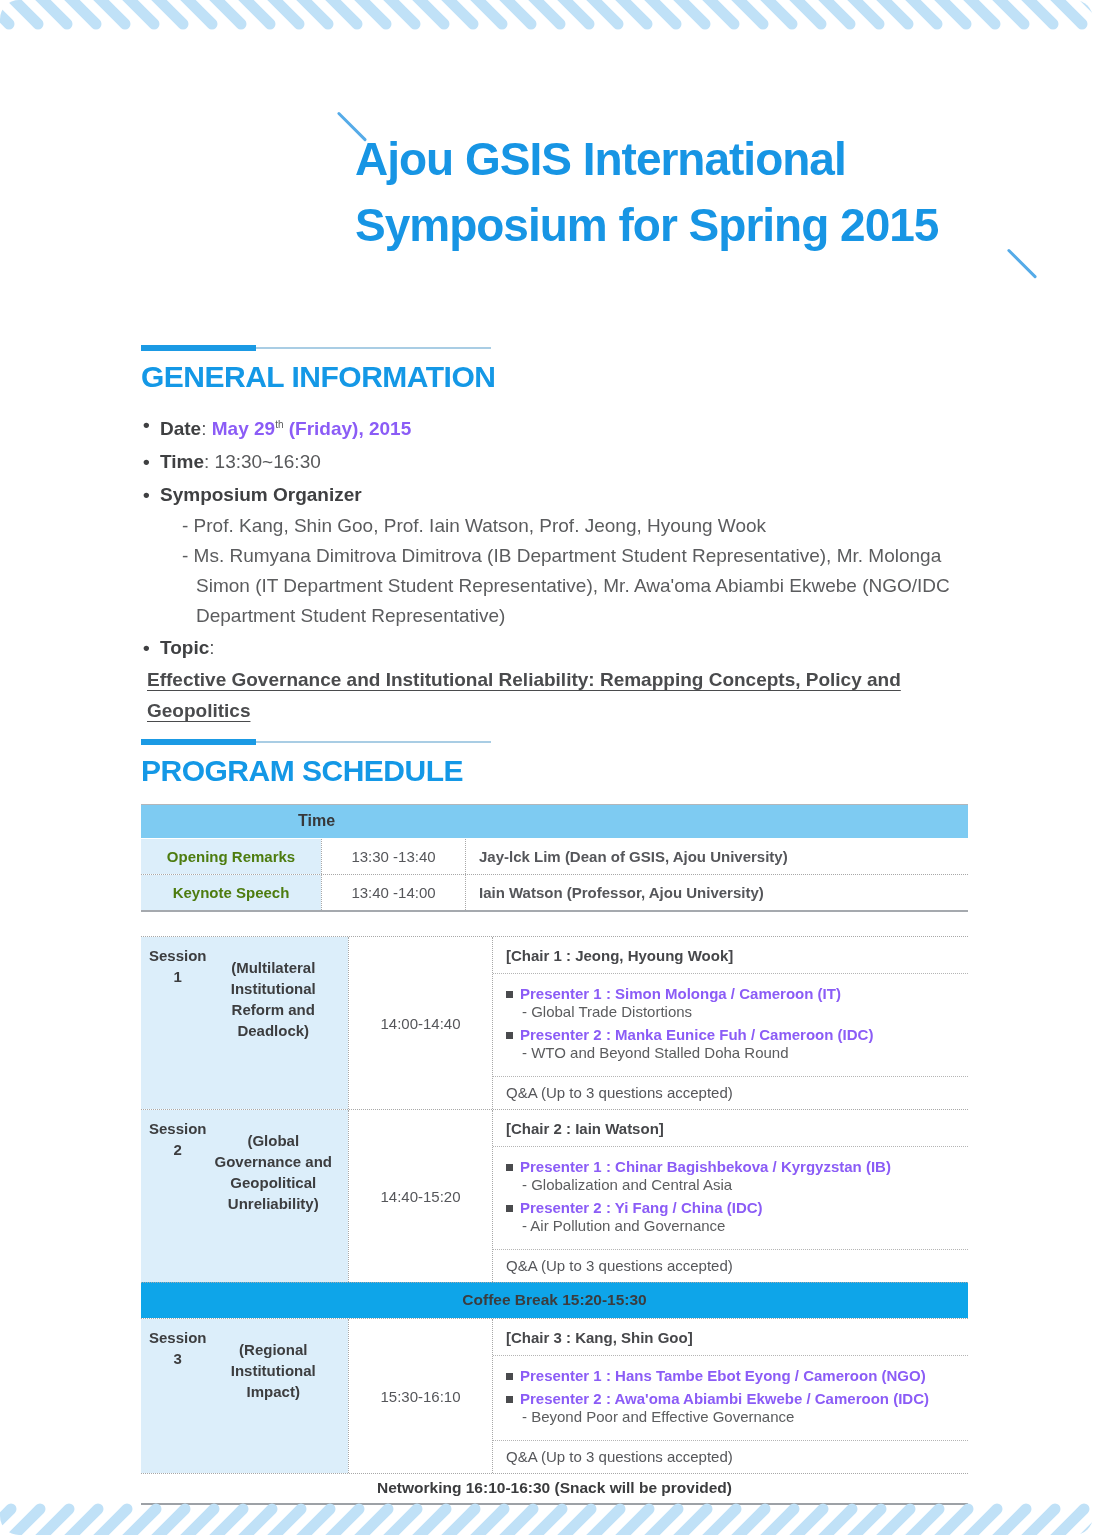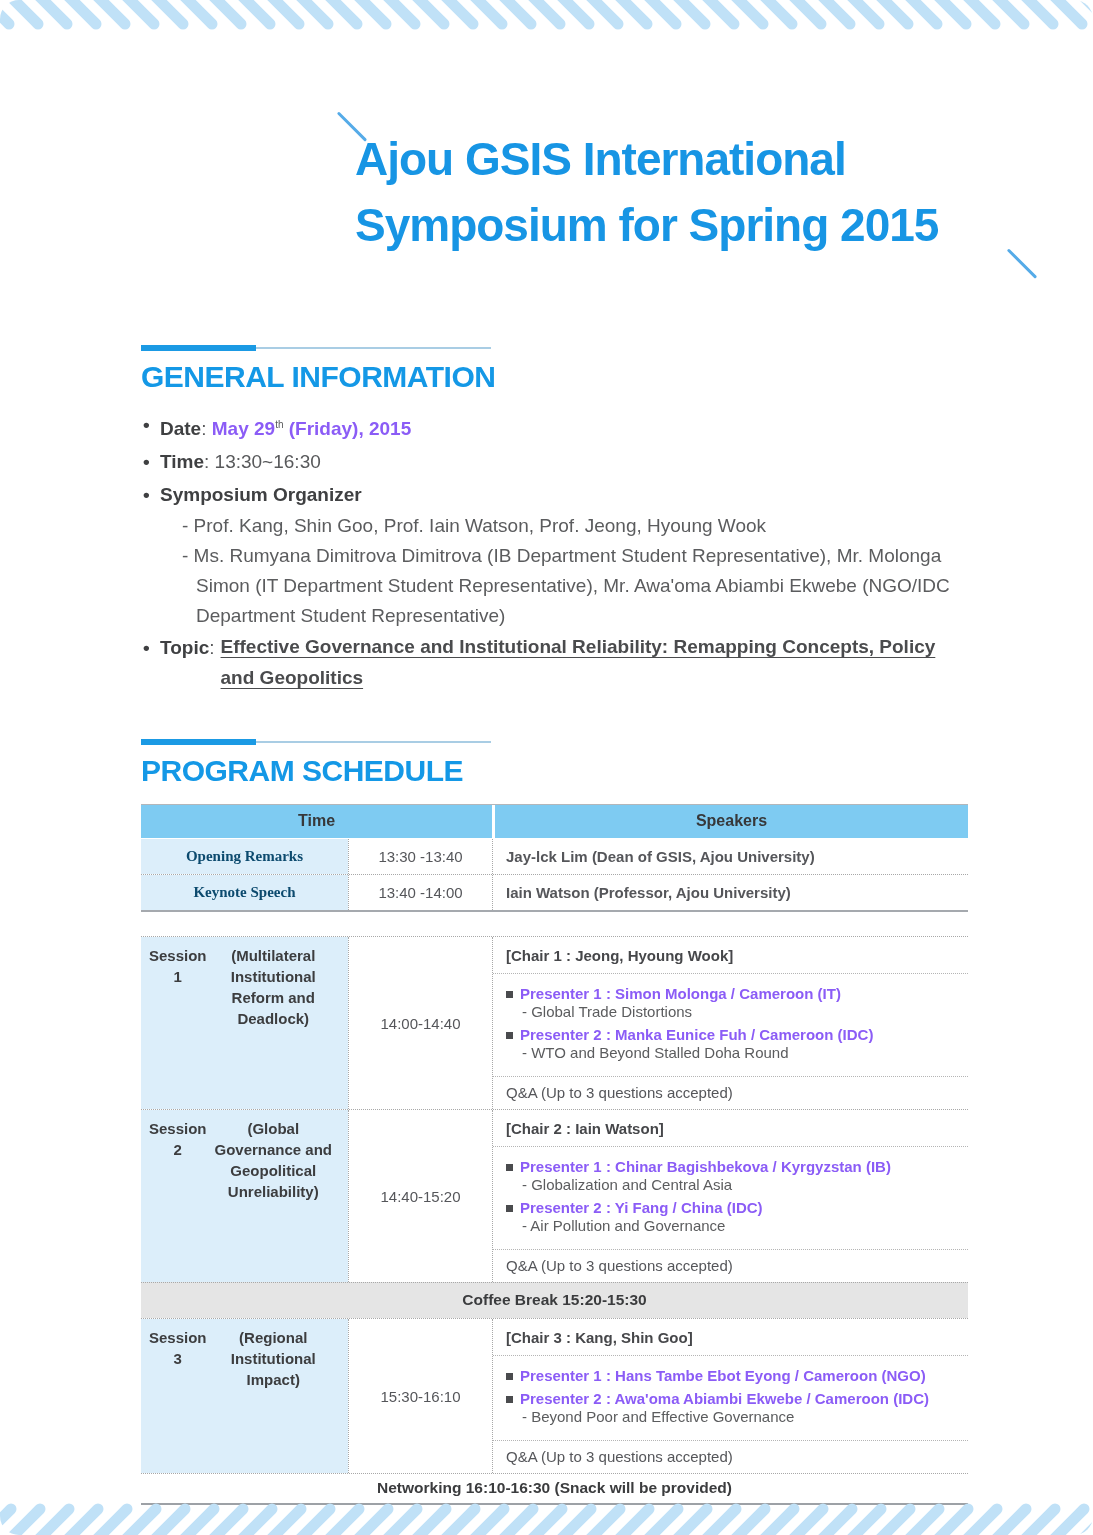--- a/index.html
+++ b/index.html
@@ -45,43 +45,43 @@
   .tbl { width:827px; font-size:15px; color:#55565A; }
   .tbl-1 { margin-top:16px; border-top:1px solid #B3B6BA; border-bottom:2px solid #A5A9AE; }
   .tbl-2 { margin-top:24px; border-top:1px dotted #A8A8A8; border-bottom:2px solid #9DA1A6; }
 
   .hdr { display:flex; background:#7ECBF2; font-weight:bold; color:#37383A; font-size:16px; }
   .h-time { width:351px; text-align:center; padding:7px 0 8px; }
   .h-speakers { flex:1; text-align:center; padding:7px 0 8px; border-left:3px solid #fff; }
 
   .row { display:flex; border-top:1px dotted #A8A8A8; align-items:stretch; }
   .row.first { border-top:1px solid #fff; }
-  .c-label { width:207px; background:#DCEEFA; font-weight:bold; color:#0c4a6e; text-align:center;
-             display:flex; flex-direction:column; justify-content:center; padding:7px 6px; line-height:21px;font-family:Liberation Serif, serif; }
+  .c-label { width:180px; background:#DCEEFA; font-weight:bold; color:#4d7c0f; text-align:center;
+             display:flex; flex-direction:column; justify-content:center; padding:7px 6px; line-height:21px; }
   .c-time  { width:144px; text-align:center; display:flex; align-items:center; justify-content:center;
              border-left:1px dotted #A8A8A8; padding:7px 0; }
   .c-speak { flex:1; border-left:1px dotted #A8A8A8; display:flex; align-items:center; padding:7px 0 7px 13px;font-weight:bold; }
 
   
   .session { display:flex; border-top:1px dotted #A8A8A8; }
   .session.first { border-top:none; }
   .s-label { width:207px; background:#DCEEFA; display:flex; flex-direction:row; justify-content:center;
              text-align:center; font-weight:bold; color:#3C3D3F; line-height:21px; padding:8px 8px; }
-  .s-label .sub { max-width:188px; margin:0 auto; }
+  .s-label .sub { max-width:188px; margin:12px auto; }
   .s-time { width:144px; display:flex; align-items:center; justify-content:center; border-left:1px dotted #A8A8A8; color:#55565A; }
   .s-speak { flex:1; border-left:1px dotted #A8A8A8; display:flex; flex-direction:column; }
   .sub-chair { padding:10px 0 9px 13px; font-weight:bold; color:#46474A; }
   .sub-presenters { border-top:1px dotted #B5B5B5; padding:8px 0 9px 13px; }
   .p-group { margin:3px 0 6px 0; }
   .p-title { font-weight:bold; color:#8b5cf6; }
   .p-topic { color:#5B5C5E; padding-left:16px; margin-top:1px; }
   .sq { display:inline-block; width:7px; height:7px; background:#4A4B4E; margin-right:7px; position:relative; top:-1px; }
   .sub-qa { border-top:1px dotted #B5B5B5; padding:7px 0 8px 13px; color:#55565A; }
 
-  .coffee { border-top:1px dotted #A8A8A8; background:#e5e5e5; text-align:center; font-weight:bold;
+  .coffee { border-top:1px dotted #A8A8A8; background:#0ea5e9; text-align:center; font-weight:bold;
             color:#3B3C3E; padding:8px 0 9px; font-size:15.5px; }
   .networking { border-top:1px dotted #A8A8A8; background:#fff; text-align:center; font-weight:bold;
                 color:#3B3C3E; padding:5px 0 6px; font-size:15.5px; }
 </style>
 </head>
 <body>
 
 <div class="page">
 
   <svg class="stripes-top" xmlns="http://www.w3.org/2000/svg">
@@ -114,38 +114,37 @@
         <span class="lbl">Date</span><span>: </span><span class="b">May 29</span><sup>th</sup><span class="b"> (Friday), 2015</span>
       </li>
       <li class="has-dot">
         <span class="lbl">Time</span><span>: </span><span>13:30~16:30</span>
       </li>
       <li class="has-dot">
         <span class="lbl">Symposium Organizer</span>
         <div class="org-line">- Prof. Kang, Shin Goo, Prof. Iain Watson, Prof. Jeong, Hyoung Wook</div>
         <div class="org-line">- Ms. Rumyana Dimitrova Dimitrova (IB Department Student Representative), Mr. Molonga Simon (IT Department Student Representative), Mr. Awa'oma Abiambi Ekwebe (NGO/IDC Department Student Representative)</div>
       </li>
-      <li class="topic-row" style="padding-left:0;">
+      <li class="topic-row" style="padding-left:0;flex-direction:column;">
         <span class="topic-lead"><span class="lbl">Topic</span><span>: </span></span>
         <span class="topic-value">Effective Governance and Institutional Reliability: Remapping Concepts, Policy and Geopolitics</span>
       </li>
     </ul>
   </div>
 
   <div class="section-ps">
     <div class="rule">
       <span class="rule-solid"></span>
       <span class="rule-light"></span>
     </div>
     <h2 class="section-title">PROGRAM SCHEDULE</h2>
 
     <div class="tbl tbl-1">
       <div class="hdr">
         <div class="h-time">Time</div>
-        <div class="h-speakers">Speakers</div>
       </div>
       <div class="row first">
         <div class="c-label">Opening Remarks</div>
         <div class="c-time">13:30 -13:40</div>
         <div class="c-speak">Jay-lck Lim (Dean of GSIS, Ajou University)</div>
       </div>
       <div class="row">
         <div class="c-label">Keynote Speech</div>
         <div class="c-time">13:40 -14:00</div>
         <div class="c-speak">Iain Watson (Professor, Ajou University)</div>

